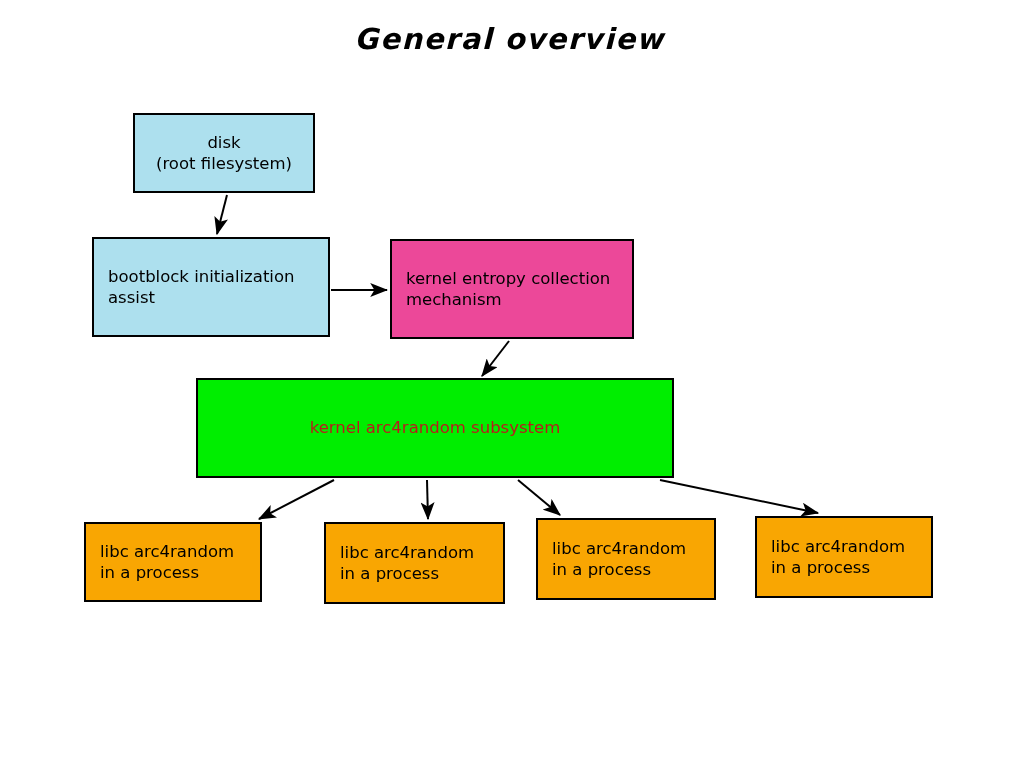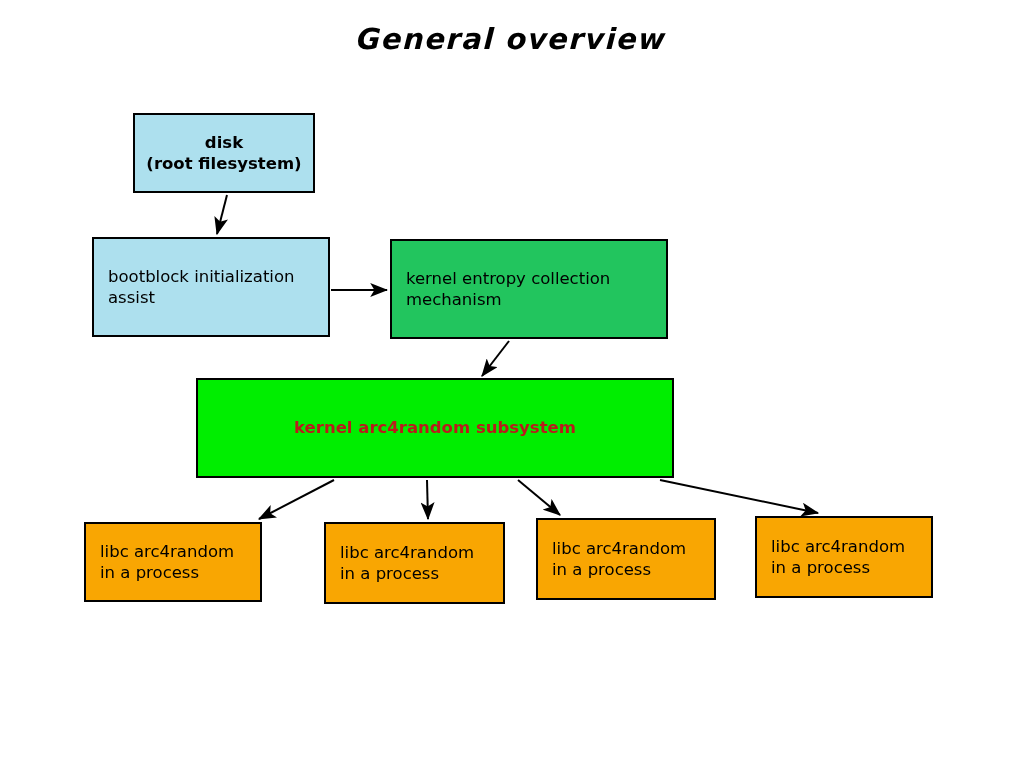--- a/index.html
+++ b/index.html
@@ -34,21 +34,21 @@
     box-sizing: border-box;
     border: 2px solid #000000;
     color: #000000;
     font-size: 16.5px;
     line-height: 1.28;
     display: flex;
     align-items: center;
     padding: 0 14px;
     white-space: pre-line;
   }
-  .node.center-text { justify-content: center; text-align: center; padding: 0 8px; font-weight: bold; }
+  .node.center-text { justify-content: center; text-align: center; padding: 0 8px; }
   .node.left-text   { justify-content: flex-start; text-align: left; }
   svg#edges {
     position: absolute;
     left: 0;
     top: 0;
     width: 1024px;
     height: 768px;
     pointer-events: none;
   }
 </style>
@@ -72,21 +72,21 @@
       <line x1="427" y1="480" x2="428" y2="519" stroke="#000000" stroke-width="2" marker-end="url(#arrowhead)"></line>
       <line x1="518" y1="480" x2="560" y2="515" stroke="#000000" stroke-width="2" marker-end="url(#arrowhead)"></line>
       <line x1="660" y1="480" x2="818" y2="513" stroke="#000000" stroke-width="2" marker-end="url(#arrowhead)"></line>
     </svg>
 
   <div id="nodes">
       <div class="node center-text" style="left: 133px; top: 113px; width: 182px; height: 80px; background: rgb(173, 224, 238); border-color: rgb(0, 0, 0); color: rgb(0, 0, 0);"><span>disk
 (root filesystem)</span></div>
       <div class="node left-text" style="left: 92px; top: 237px; width: 238px; height: 100px; background: rgb(173, 224, 238); border-color: rgb(0, 0, 0); color: rgb(0, 0, 0);"><span>bootblock initialization
 assist</span></div>
-      <div class="node left-text" style="left: 390px; top: 239px; width: 278px; height: 100px; background: #22c55e; border-color: rgb(0, 0, 0); color: rgb(0, 0, 0);"><span>kernel entropy collection
+      <div class="node left-text" style="left: 390px; top: 239px; width: 244px; height: 100px; background: #ec4899; border-color: rgb(0, 0, 0); color: rgb(0, 0, 0);"><span>kernel entropy collection
 mechanism</span></div>
       <div class="node center-text" style="left: 196px; top: 378px; width: 478px; height: 100px; background: rgb(0, 238, 0); border-color: rgb(0, 0, 0); color: #b91c1c;"><span>kernel arc4random subsystem</span></div>
       <div class="node left-text" style="left: 84px; top: 522px; width: 178px; height: 80px; background: rgb(249, 166, 2); border-color: rgb(0, 0, 0); color: rgb(0, 0, 0);"><span>libc arc4random
 in a process</span></div>
       <div class="node left-text" style="left: 324px; top: 522px; width: 181px; height: 82px; background: rgb(249, 166, 2); border-color: rgb(0, 0, 0); color: rgb(0, 0, 0);"><span>libc arc4random
 in a process</span></div>
       <div class="node left-text" style="left: 536px; top: 518px; width: 180px; height: 82px; background: rgb(249, 166, 2); border-color: rgb(0, 0, 0); color: rgb(0, 0, 0);"><span>libc arc4random
 in a process</span></div>
       <div class="node left-text" style="left: 755px; top: 516px; width: 178px; height: 82px; background: rgb(249, 166, 2); border-color: rgb(0, 0, 0); color: rgb(0, 0, 0);"><span>libc arc4random
 in a process</span></div>

